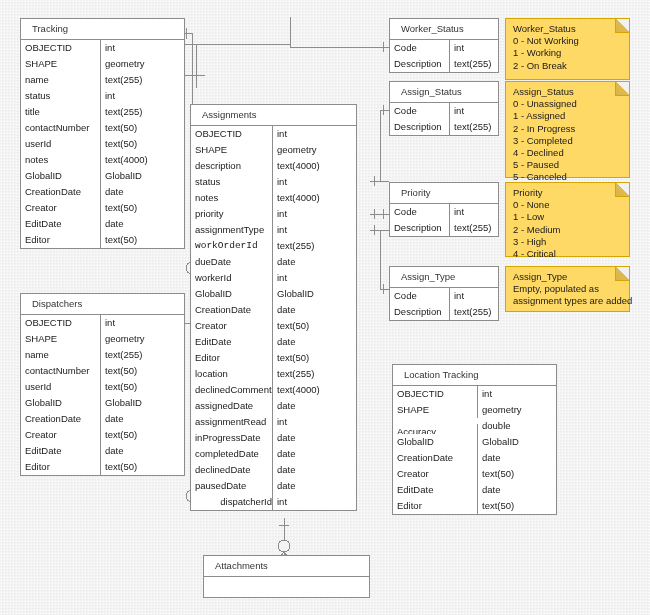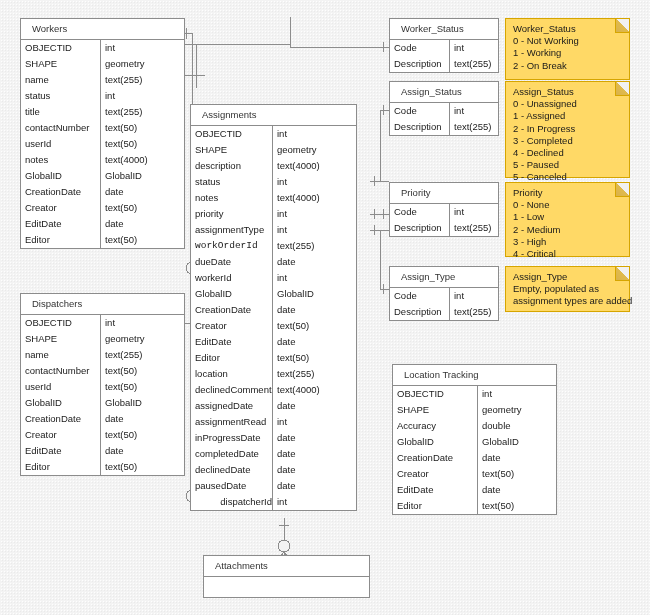--- a/index.html
+++ b/index.html
@@ -152,21 +152,21 @@
     <path d="M284 518 L284 540"></path>
     <path d="M279 525 L289 525"></path>
     <circle cx="284" cy="546" r="6" fill="#f3f3f3"></circle>
     <path d="M284 552 L276 562"></path>
     <path d="M284 552 L284 562"></path>
     <path d="M284 552 L292 562"></path>
   </g>
 </svg>
 
 <div class="table" style="left:20px;top:18px;width:165px;">
-  <div class="thead">Workers</div>
+  <div class="thead">Tracking</div>
   <div class="rows">
       <div class="row">
         <div class="fname" style="width: 80px;">OBJECTID</div>
         <div class="ftype">int</div>
       </div>
       <div class="row">
         <div class="fname" style="width: 80px;">SHAPE</div>
         <div class="ftype">geometry</div>
       </div>
       <div class="row">
@@ -425,21 +425,21 @@
   <div class="rows">
       <div class="row">
         <div class="fname" style="width: 85px;">OBJECTID</div>
         <div class="ftype">int</div>
       </div>
       <div class="row">
         <div class="fname" style="width: 85px;">SHAPE</div>
         <div class="ftype">geometry</div>
       </div>
       <div class="row">
-        <div class="fname" style="width: 85px;">Accuracy</div>
+        <div class="fname" style="width: 85px; margin-top: 6px;">Accuracy</div>
         <div class="ftype">double</div>
       </div>
       <div class="row">
         <div class="fname" style="width: 85px;">GlobalID</div>
         <div class="ftype">GlobalID</div>
       </div>
       <div class="row">
         <div class="fname" style="width: 85px;">CreationDate</div>
         <div class="ftype">date</div>
       </div>

